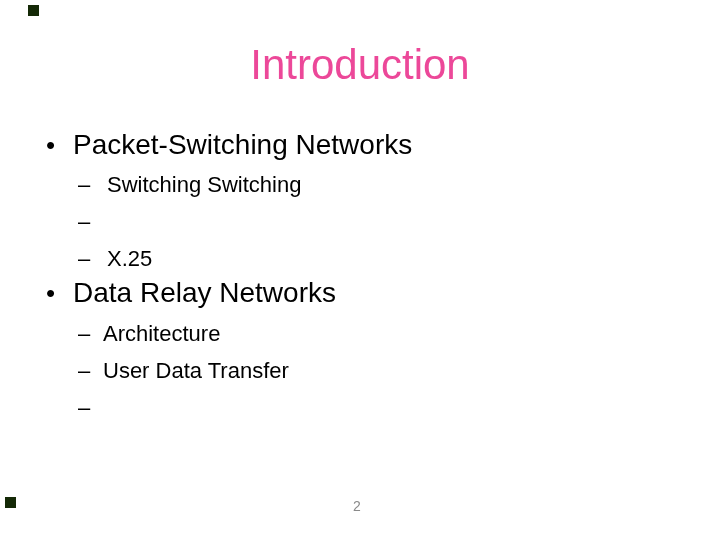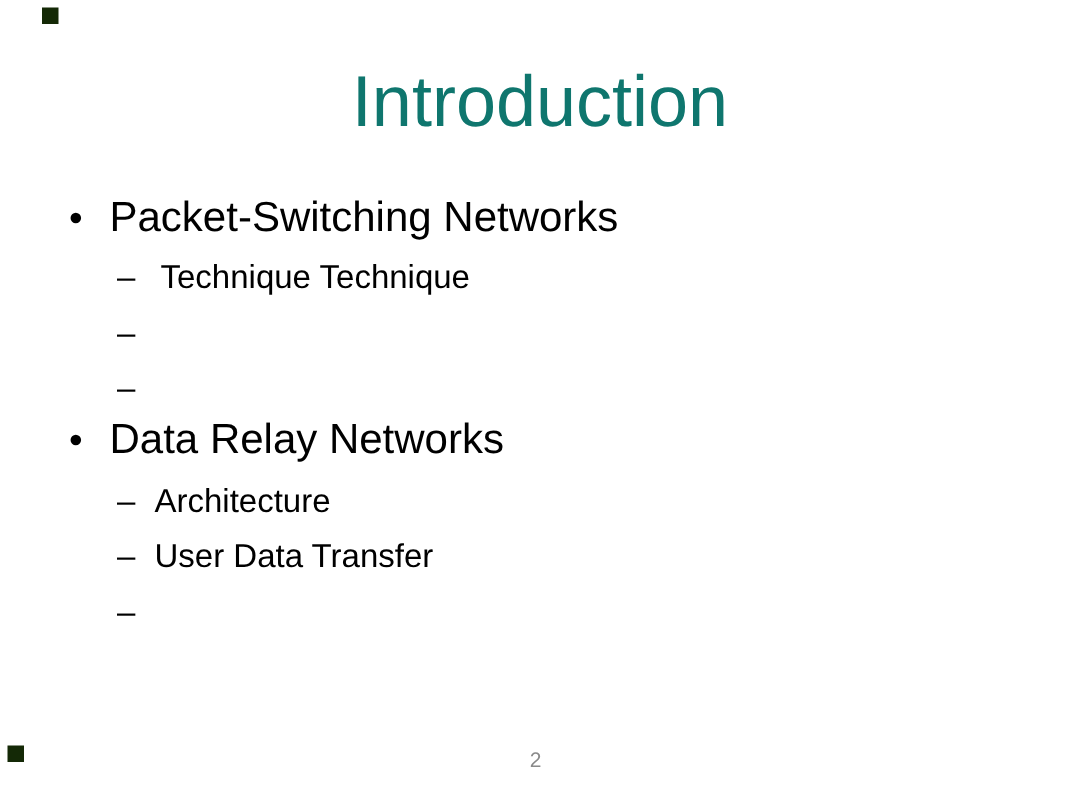--- a/index.html
+++ b/index.html
@@ -23,24 +23,24 @@
   }
   .corner-marker.top-left { left: 28px; top: 5px; }
   .corner-marker.bottom-left { left: 5px; top: 497px; }
 
   .slide-title {
     position: absolute;
     top: 40px;
     left: 0;
     width: 100%;
     text-align: center;
-    font-size: 48px;
+    font-size: 42px;
     line-height: 1.2;
     letter-spacing: 0px;
-    color: #0f766e;
+    color: #ec4899;
     white-space: nowrap;
   }
 
   .section-heading {
     position: absolute;
     left: 46px;
     font-size: 28px;
     line-height: 1.2;
     white-space: nowrap;
     display: flex;
@@ -92,27 +92,28 @@
   <div class="slide-title">Introduction</div>
 
   <div class="section-heading heading-1">
     <span class="bullet">•</span>
     <span>Packet-Switching Networks</span>
   </div>
 
   <div class="sub-list sub-list-1">
     <div class="sub-item">
       <span class="dash">–</span>
-      <span>Technique Technique</span>
+      <span>Switching Switching</span>
     </div>
     <div class="sub-item">
       <span class="dash">–</span>
     </div>
     <div class="sub-item">
       <span class="dash">–</span>
+      <span>X.25</span>
     </div>
   </div>
 
   <div class="section-heading heading-2">
     <span class="bullet">•</span>
     <span>Data Relay Networks</span>
   </div>
 
   <div class="sub-list sub-list-2">
     <div class="sub-item">

